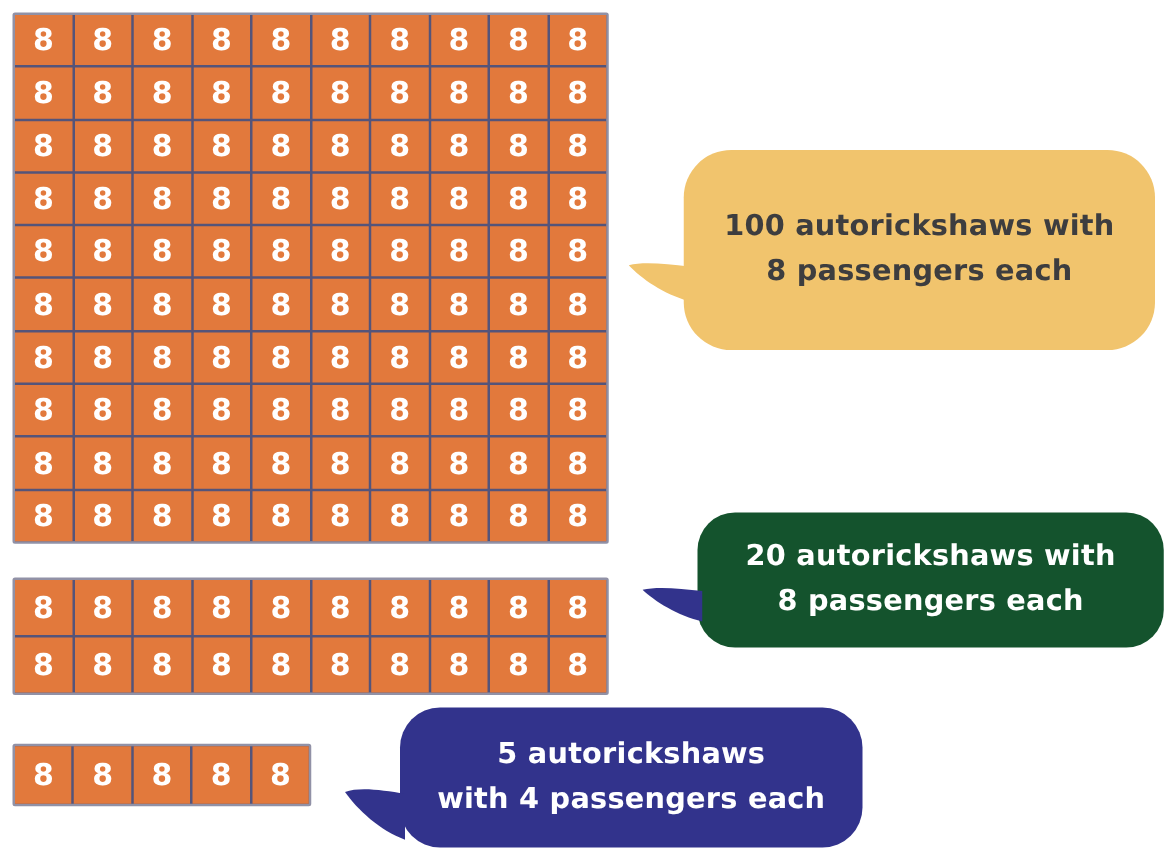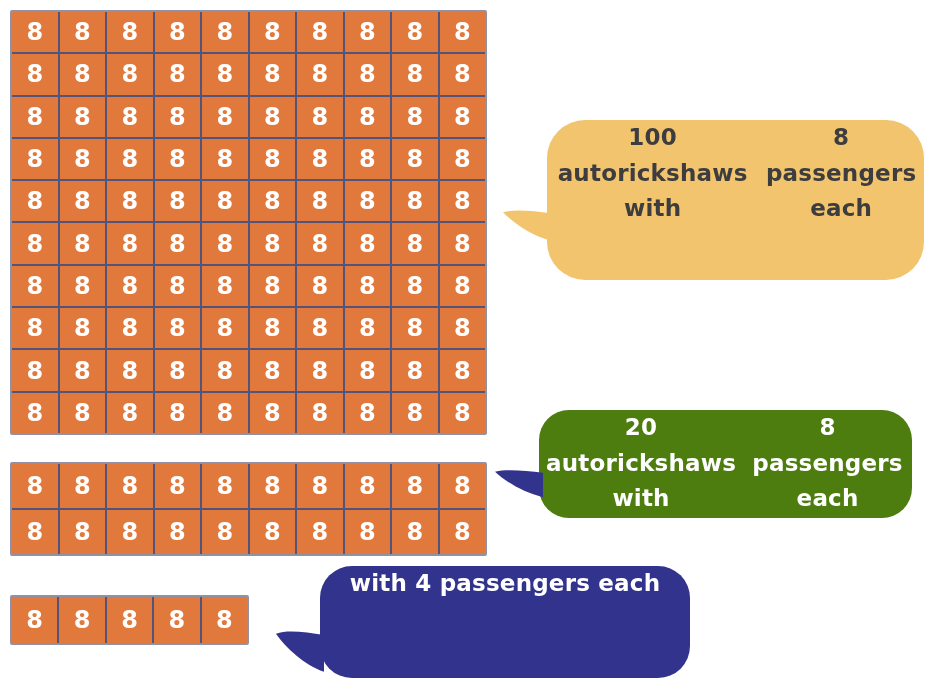--- a/index.html
+++ b/index.html
@@ -30,36 +30,36 @@
     background: #e2793c;
     color: #ffffff;
     display: flex; align-items: center; justify-content: center;
     font-size: 24px; font-weight: bold;
     line-height: 1;
   }
 
   
   .bubble {
     position: absolute;
-    display: flex; flex-direction: row;
+    display: flex; flex-direction: column;
     justify-content: center;
     text-align: center;
     font-weight: bold;
     font-size: 23px;
     line-height: 1.55;
     letter-spacing: 0.2px;
   }
   .bubble-100 {
     left: 547px; top: 120px; width: 377px; height: 160px;
     background: #f1c46d; color: #3d3d3f;
     border-radius: 38px;
   }
   .bubble-20 {
-    left: 539px; top: 410px; width: 373px; height: 108px;
-    background: #4d7c0f; color: #ffffff;
+    left: 558px; top: 410px; width: 373px; height: 108px;
+    background: #14532d; color: #ffffff;
     border-radius: 30px;
   }
   .bubble-5 {
     left: 320px; top: 566px; width: 370px; height: 112px;
     background: #32338c; color: #ffffff;
     border-radius: 32px;
   }
   .tail { position: absolute; display: block; }
   .tail-100 { left: -44px; top: 88px;  width: 48px; height: 36px; }
   .tail-20  { left: -44px; top: 58px;  width: 48px; height: 32px; }
@@ -219,16 +219,17 @@
       <path class="fill-navy" d="M48,5 C30,3 12,1 0,4 C10,14 28,26 48,31 Z"></path>
     </svg>
     <div class="line">20 autorickshaws with</div>
     <div class="line">8 passengers each</div>
   </div>
 
   <div class="bubble bubble-5">
     <svg class="tail tail-5" viewBox="0 0 48 34" preserveAspectRatio="none">
       <path class="fill-navy" d="M48,5 C30,3 12,1 0,4 C10,14 28,26 48,31 Z"></path>
     </svg>
+    <div class="line">5 autorickshaws</div>
     <div class="line">with 4 passengers each</div>
   </div>
 
 </div>
 
 </body></html>

